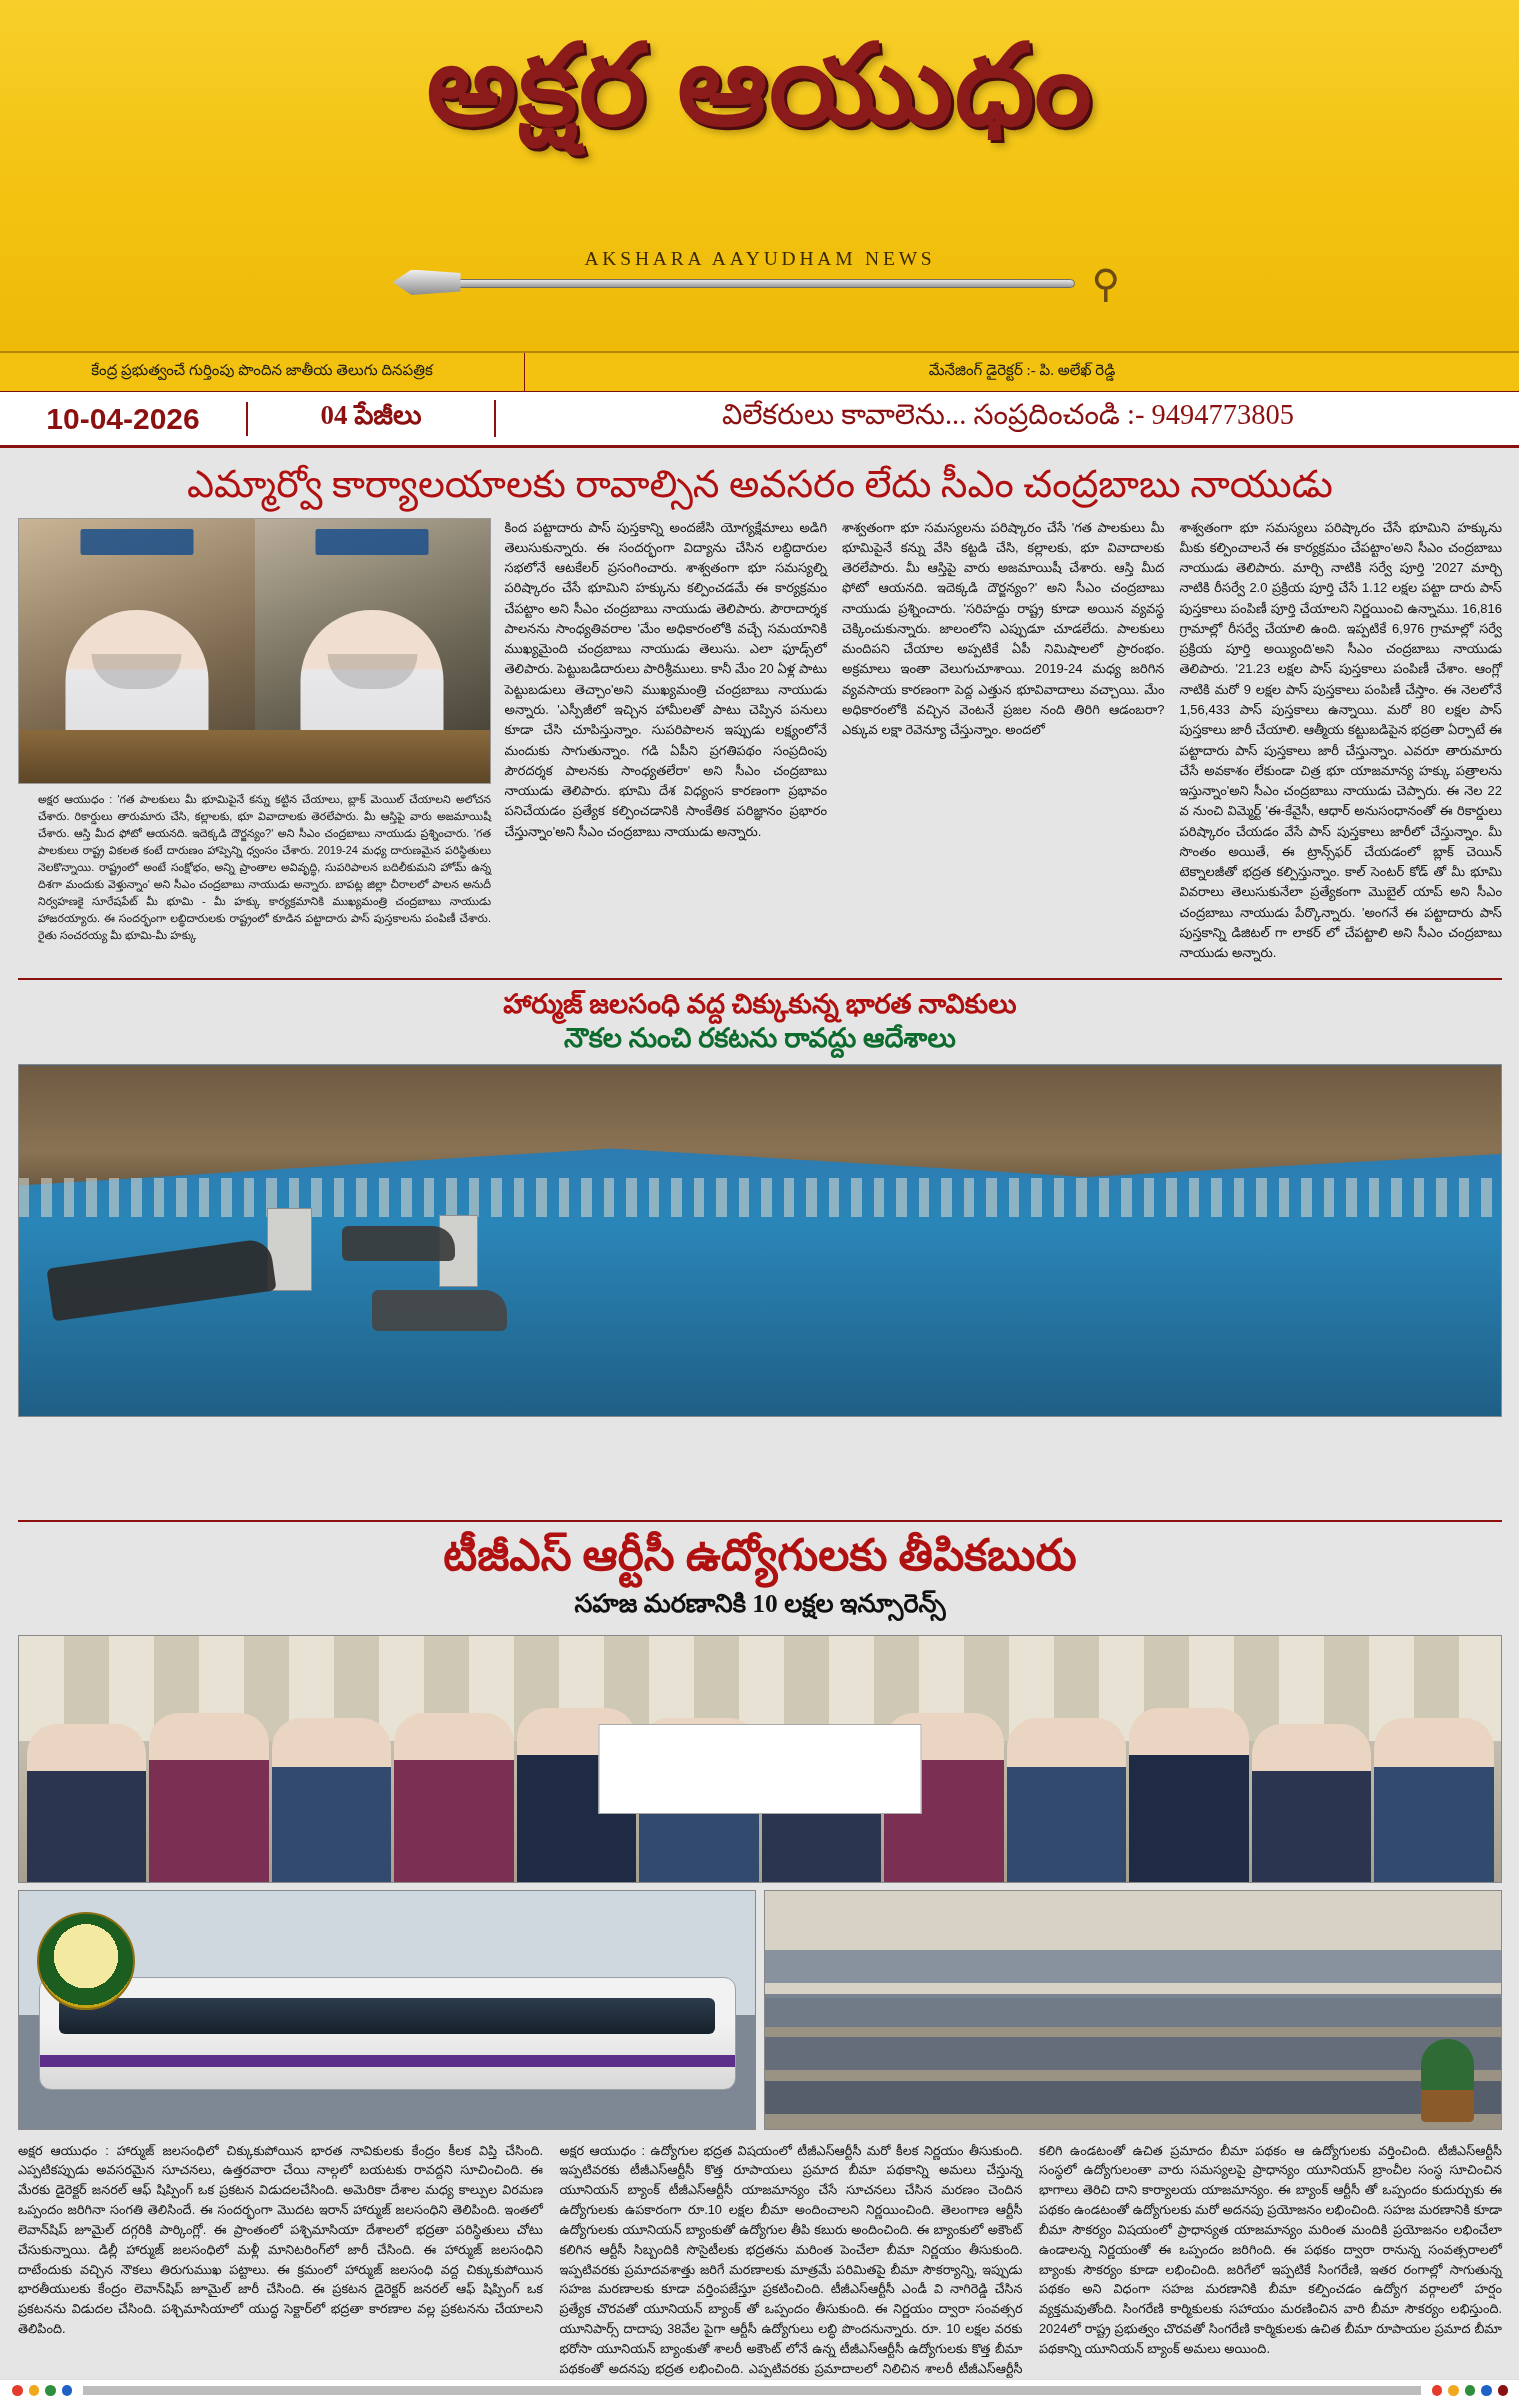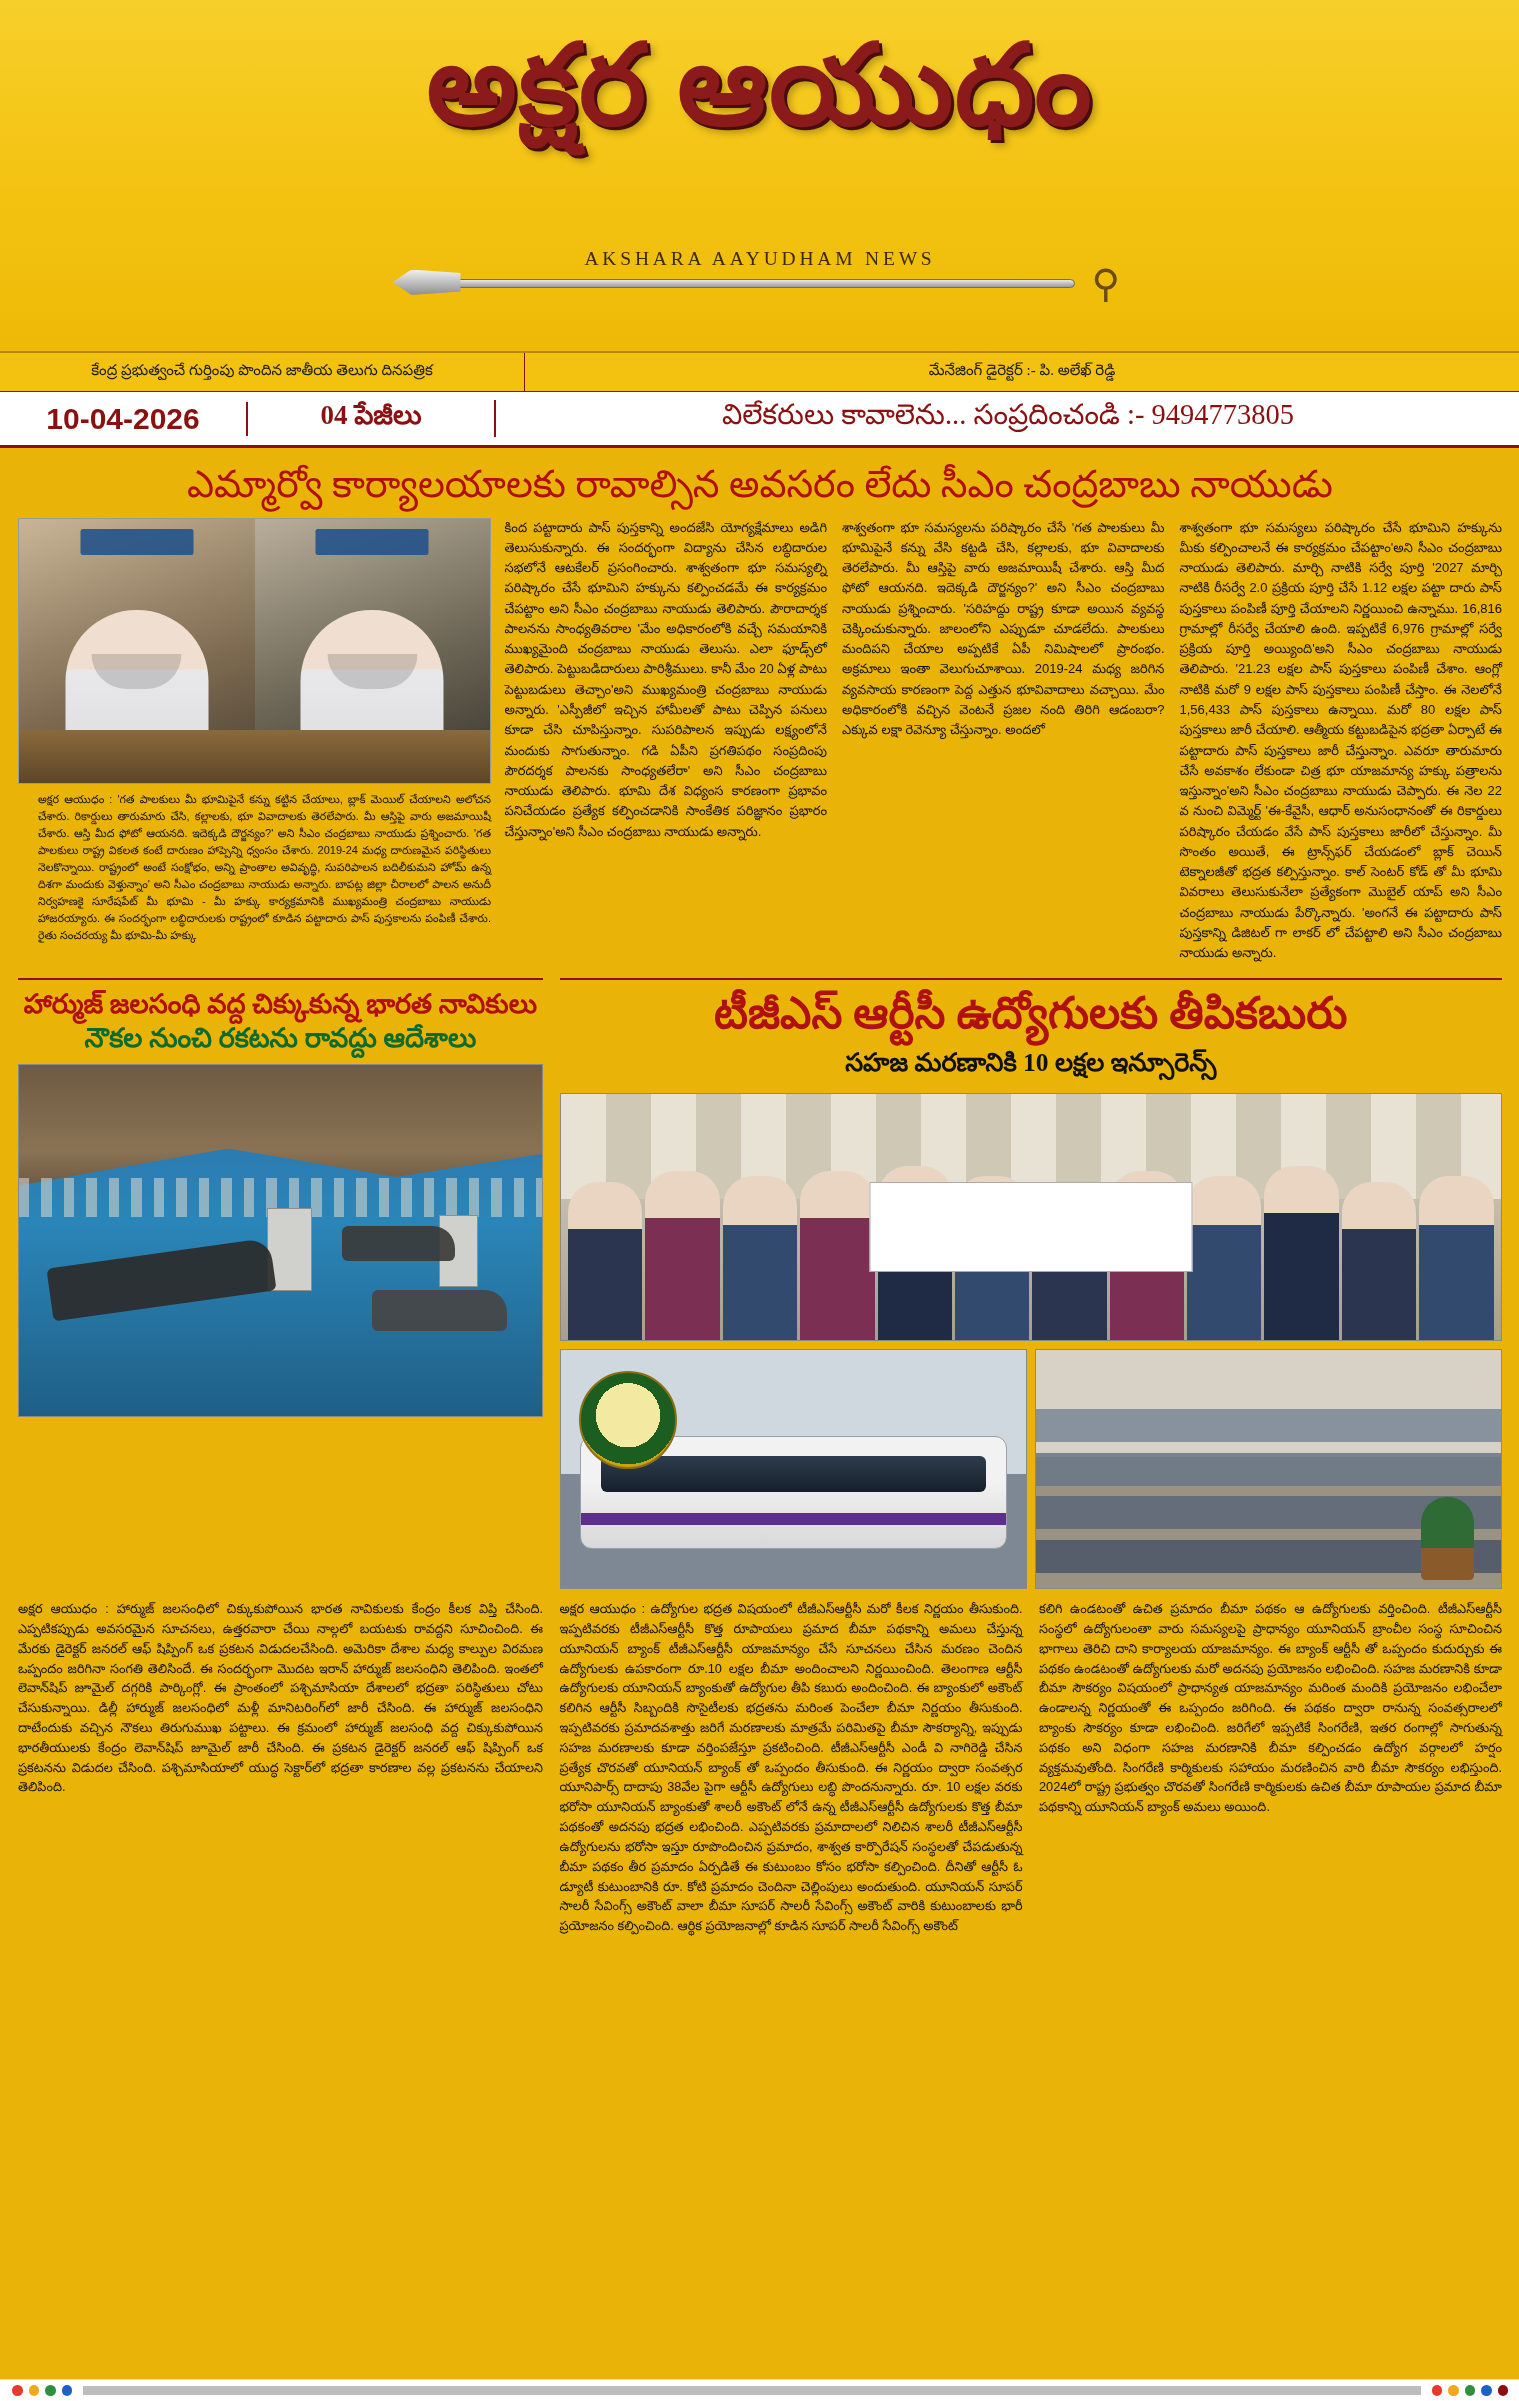--- a/index.html
+++ b/index.html
@@ -11,21 +11,21 @@
     font-family: "Liberation Sans", sans-serif;
     color: #111;
     position: relative;
     overflow: hidden;
   }
 
   .page {
     width: 1520px;
     height: 2401px;
     position: relative;
-    background: #eab308;
+    background: #e5e5e5;
     padding: 0;
   }
 
   
   .masthead {
     position: relative;
     height: 353px;
     background: #f5c518;
     background: linear-gradient(180deg,#f7cf2a 0%, #f3c211 55%, #eeba07 100%);
     border-bottom: 2.3px solid #b8860b;
@@ -188,20 +188,21 @@
   .col {
     flex:1 1 0; font-size: 13px; line-height:1.56; text-align: justify;
     color:#111;
   }
 
   
   .deck {
     display:flex;
     padding: 7.5px 18px 0 18px;
     gap: 16.5px;
+    flex-direction: column;
   }
   .deck .left-col { flex: 0 0 525px; }
   .deck .right-col { flex: 1 1 auto; }
 
   .h2-left {
     color:#b01010;
     font-family:"Liberation Serif", serif;
     font-size: 27px;
     font-weight:bold;
     line-height:1.25;

